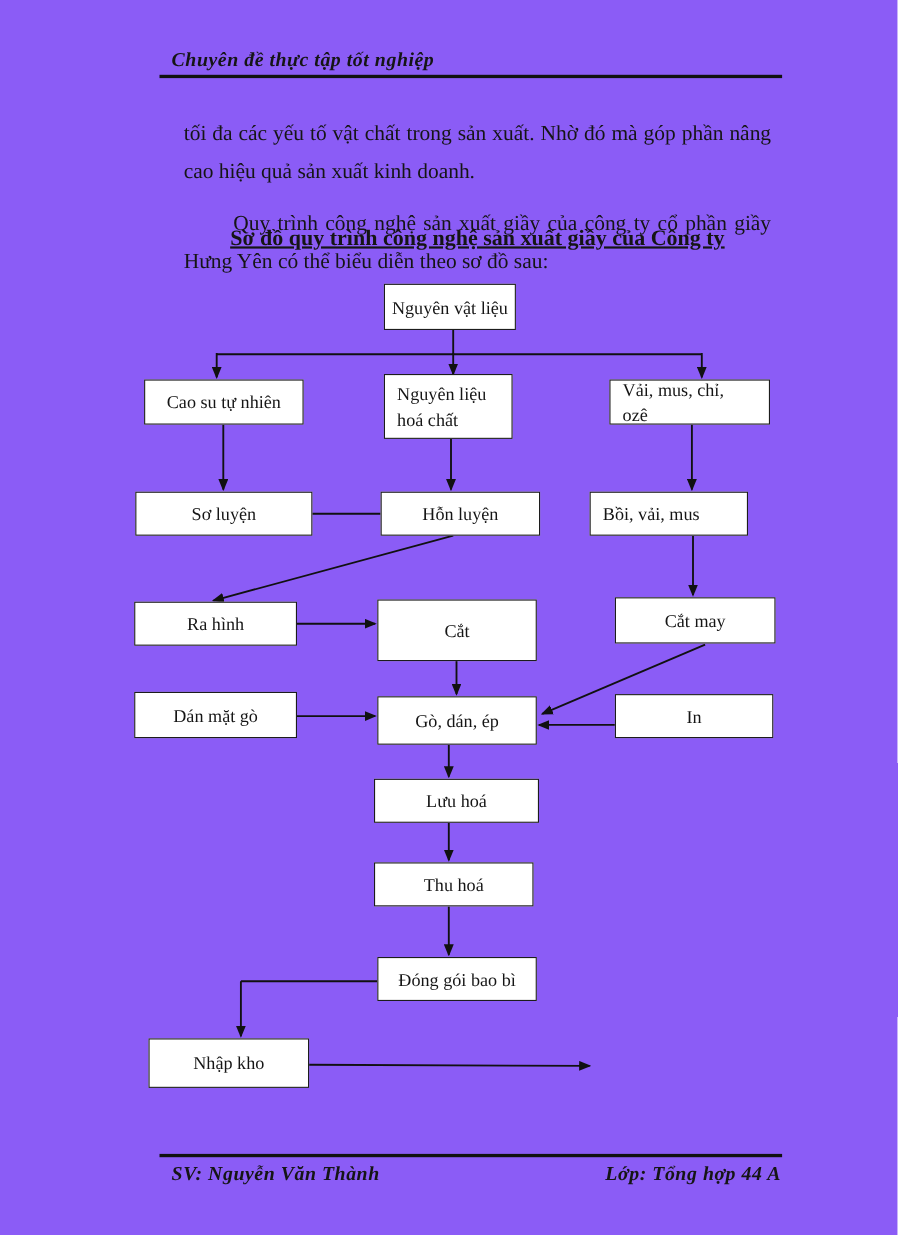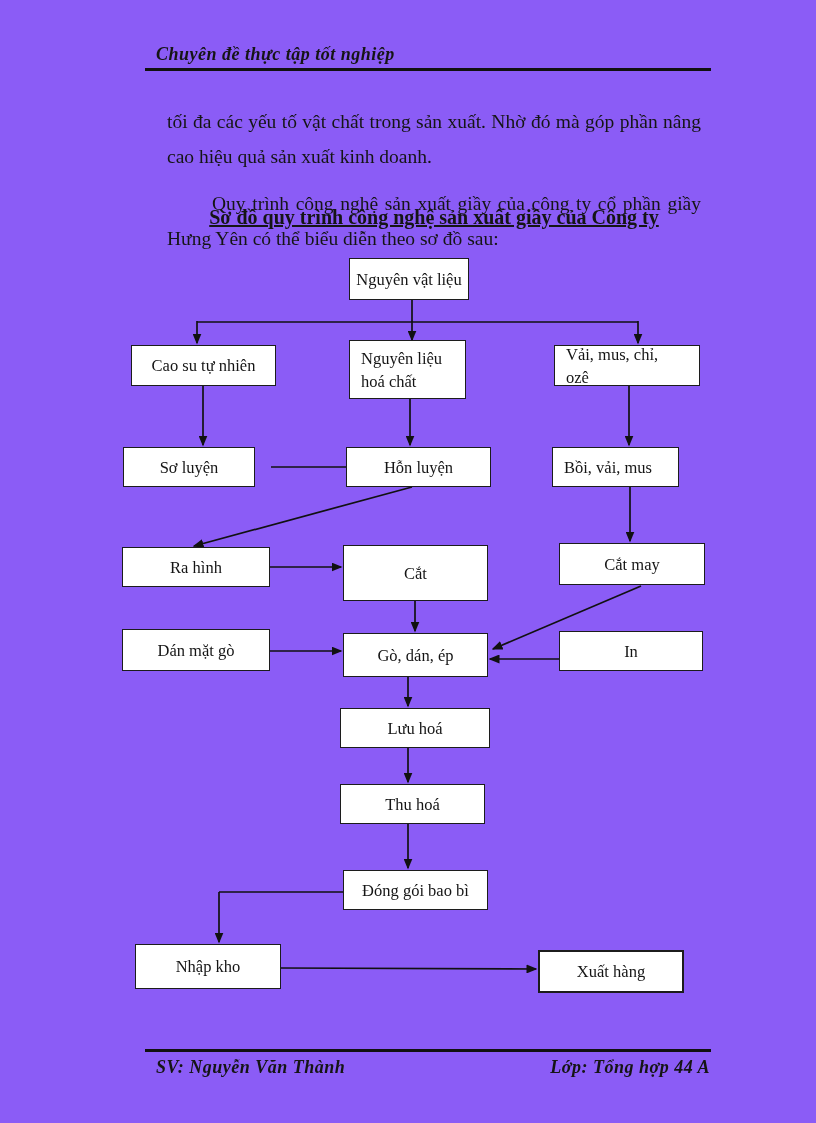--- a/index.html
+++ b/index.html
@@ -123,25 +123,25 @@
     </svg>
 
     <div class="node" style="left:349px;top:8px;width:120px;height:42px">Nguyên vật liệu</div>
 
     <div class="node" style="left:131px;top:95px;width:145px;height:41px">Cao su tự nhiên</div>
 
     <div class="node left" style="left:349px;top:90px;width:117px;height:59px">Nguyên liệu hoá chất</div>
 
     <div class="node left" style="left:554px;top:95px;width:146px;height:41px">Vải, mus, chỉ, ozê</div>
 
-    <div class="node" style="left:123px;top:197px;width:132px;height:40px">Sơ luyện</div>
+    <div class="node" style="left:123px;top:197px;width:161px;height:40px">Sơ luyện</div>
 
     <div class="node" style="left:346px;top:197px;width:145px;height:40px">Hỗn luyện</div>
 
-    <div class="node left" style="left:552px;top:197px;width:127px;height:40px">Bồi, vải, mus</div>
+    <div class="node left" style="left:536px;top:197px;width:144px;height:40px">Bồi, vải, mus</div>
 
     <div class="node" style="left:122px;top:297px;width:148px;height:40px">Ra hình</div>
 
     <div class="node" style="left:343px;top:295px;width:145px;height:56px">Cắt</div>
 
     <div class="node" style="left:559px;top:293px;width:146px;height:42px">Cắt may</div>
 
     <div class="node" style="left:122px;top:379px;width:148px;height:42px">Dán mặt gò</div>
 
     <div class="node" style="left:343px;top:383px;width:145px;height:44px">Gò, dán, ép</div>
@@ -149,21 +149,20 @@
     <div class="node" style="left:559px;top:381px;width:144px;height:40px">In</div>
 
     <div class="node" style="left:340px;top:458px;width:150px;height:40px">Lưu hoá</div>
 
     <div class="node" style="left:340px;top:534px;width:145px;height:40px">Thu hoá</div>
 
     <div class="node" style="left:343px;top:620px;width:145px;height:40px">Đóng gói bao bì</div>
 
     <div class="node" style="left:135px;top:694px;width:146px;height:45px">Nhập kho</div>
 
-    <div class="node thick" style="left:538px;top:700px;width:146px;height:43px">Xuất hàng</div>
 
   </div>
 
   <div class="footer-rule"></div>
   <div class="footer-left">SV: Nguyễn Văn Thành</div>
   <div class="footer-right">Lớp: Tổng hợp 44 A</div>
 
 </div>
 
 </body></html>

